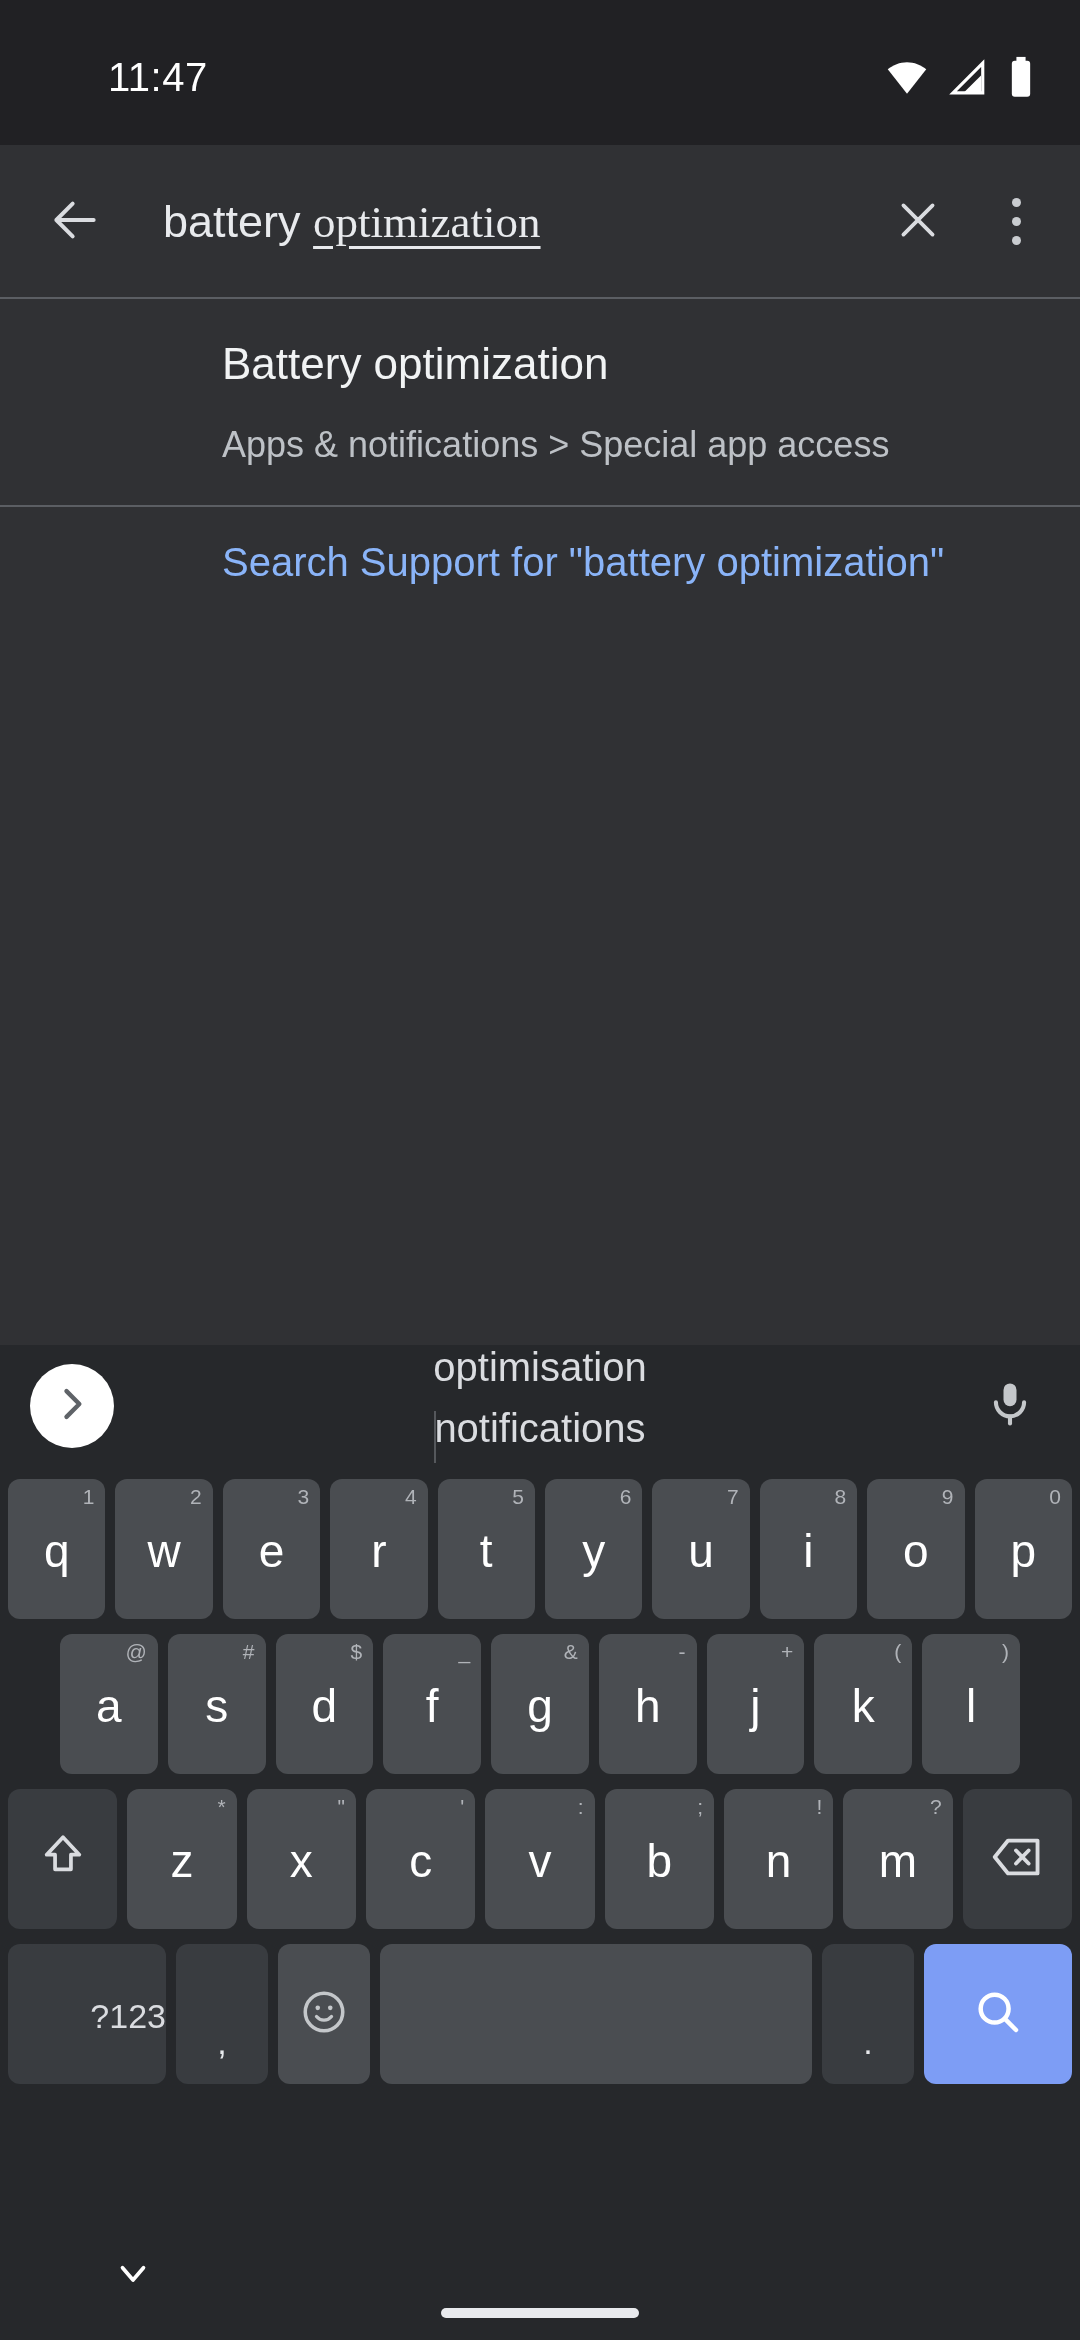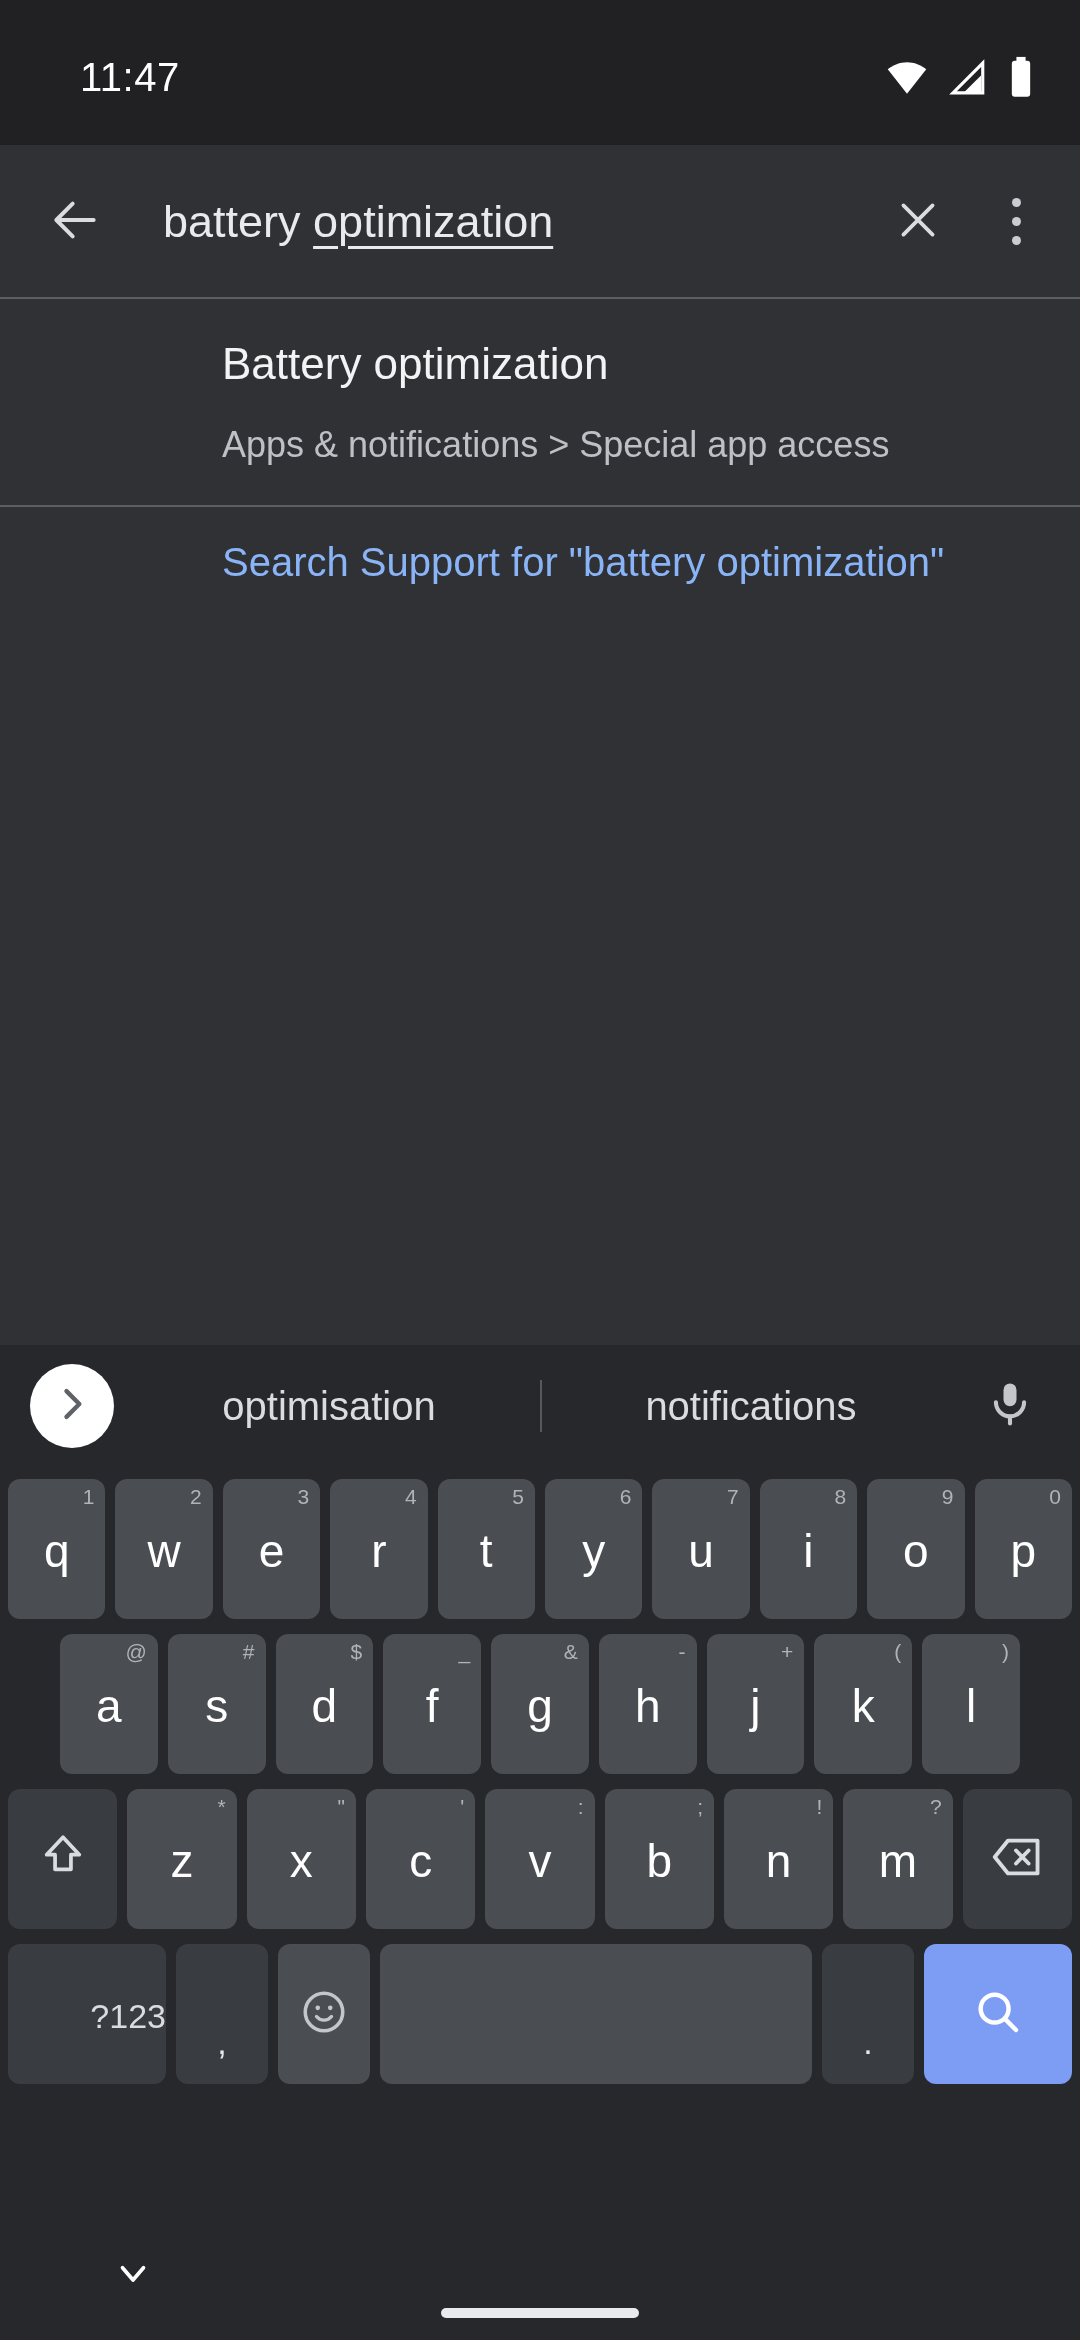--- a/index.html
+++ b/index.html
@@ -13,21 +13,21 @@
 
   
   .status-bar {
     position:absolute; top:0; left:0; width:1080px; height:145px;
     background:#212124;
     display:flex; align-items:center; justify-content:space-between;
     padding:0 44px 0 0;
   }
   .status-time {
     color:#ffffff; font-size:40px; letter-spacing:0.5px;
-    margin-left:80px; margin-top:10px;
+    margin-left:108px; margin-top:10px;
   }
   .status-icons { display:flex; align-items:center; gap:18px; margin-top:10px; }
   .status-icons svg { display:block; }
 
   
   .toolbar {
     position:absolute; top:145px; left:0; width:1080px; height:153px;
     background:#303134;
     display:flex; align-items:center;
   }
@@ -45,20 +45,21 @@
     overflow:hidden;
   }
   .search-text {
     color:#e8eaed; font-size:45px; white-space:nowrap;
     font-weight:400;
   }
   .search-text .composing {
     text-decoration:underline;
     text-underline-offset:9px;
     text-decoration-thickness:3px;
+    font-family:Liberation Serif, serif;
   }
   .clear-btn { width:96px; margin-right:4px; }
   .overflow-btn { width:92px; margin-right:18px; }
   .dot { width:9px; height:9px; border-radius:50%; background:#c9ccd0; margin:5px 0; }
 
   .divider {
     position:absolute; left:0; width:1080px; height:2px;
     background:#5b5e63;
   }
   .divider.d1 { top:297px; }
@@ -91,21 +92,21 @@
     display:flex; align-items:center;
   }
   .sugg-expand {
     position:absolute; left:30px; top:19px;
     width:84px; height:84px; border-radius:50%;
     background:#ffffff;
     display:flex; align-items:center; justify-content:center;
   }
   .sugg-list {
     position:absolute; left:118px; top:0; right:118px; height:122px;
-    display:flex; align-items:center;
+    display:flex; align-items:center;flex-direction:column;
   }
   .sugg {
     flex:1 1 0; text-align:center;
     color:#dadce0; font-size:40px;
     position:relative; white-space:nowrap;
   }
   .sugg + .sugg::before {
     content:""; position:absolute; left:0; top:50%;
     transform:translateY(-50%);
     width:2px; height:52px; background:#55585c;

